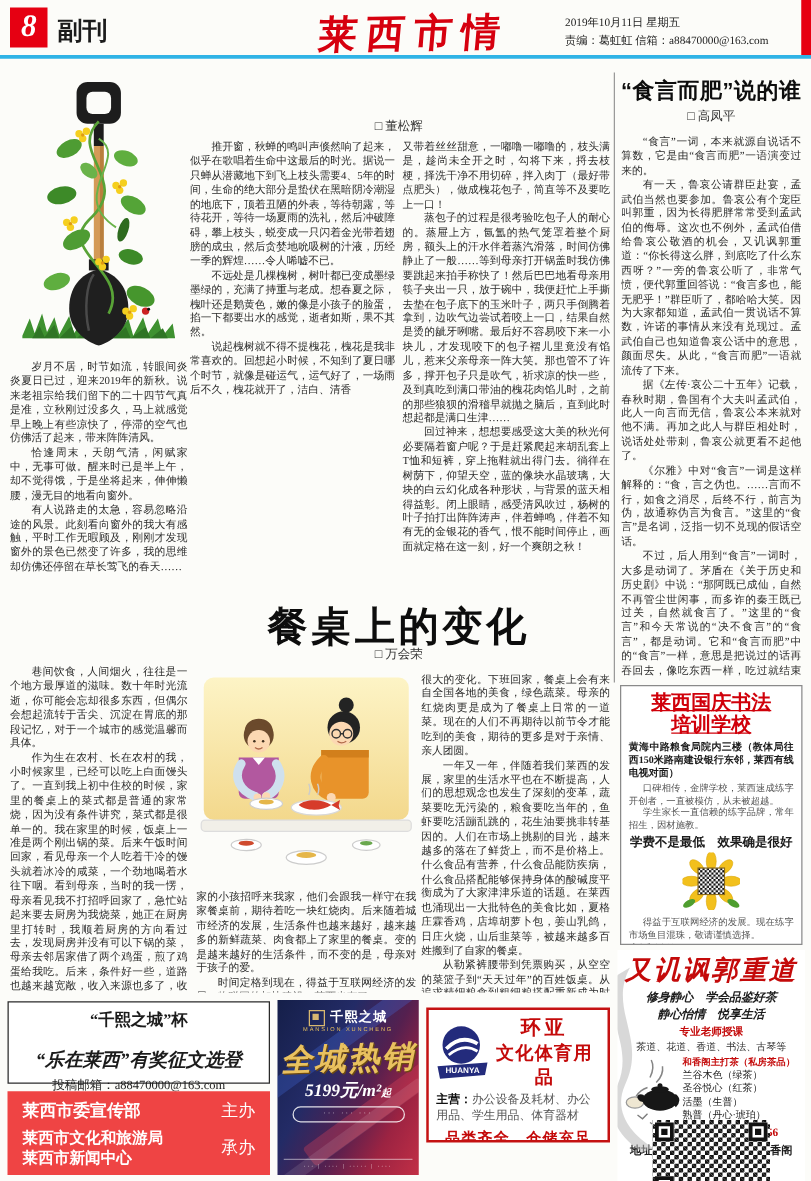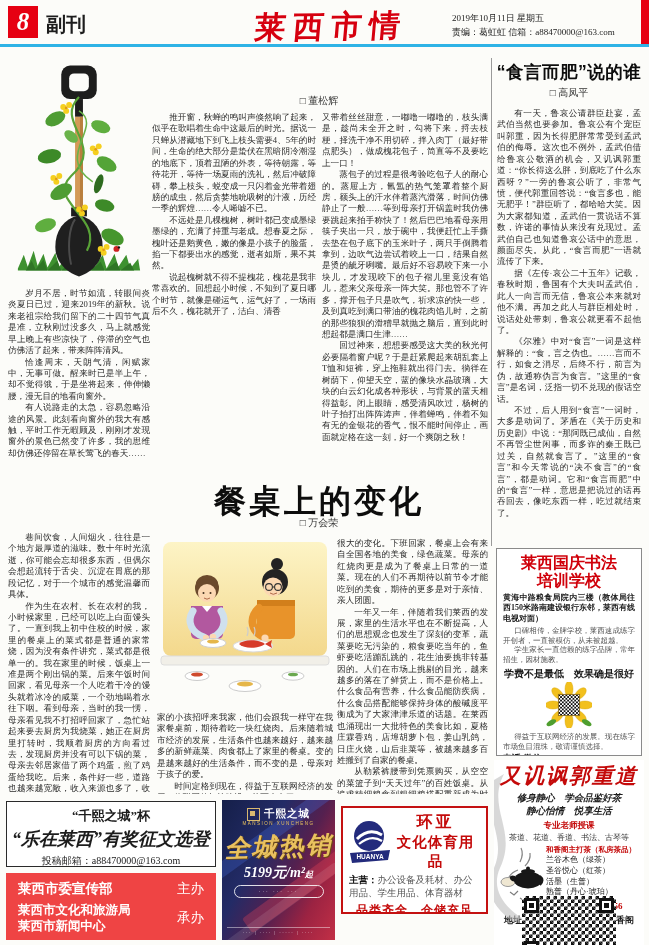--- a/index.html
+++ b/index.html
@@ -205,28 +205,29 @@
   </div>
   <div class="abs body" style="left:337px;top:538px;width:151px;height:256px;">
     <p class="cont">很大的变化。下班回家，餐桌上会有来自全国各地的美食，绿色蔬菜。母亲的红烧肉更是成为了餐桌上日常的一道菜。现在的人们不再期待以前节令才能吃到的美食，期待的更多是对于亲情、亲人团圆。</p>
     <p>一年又一年，伴随着我们莱西的发展，家里的生活水平也在不断提高，人们的思想观念也发生了深刻的变革，蔬菜要吃无污染的，粮食要吃当年的，鱼虾要吃活蹦乱跳的，花生油要挑非转基因的。人们在市场上挑剔的目光，越来越多的落在了鲜货上，而不是价格上。什么食品有营养，什么食品能防疾病，什么食品搭配能够保持身体的酸碱度平衡成为了大家津津乐道的话题。在莱西也涌现出一大批特色的美食比如，夏格庄霖香鸡，店埠胡萝卜包，姜山乳鸽，日庄火烧，山后韭菜等，被越来越多百姓搬到了自家的餐桌。</p>
     <p>从勒紧裤腰带到凭票购买，从空空的菜篮子到“天天过年”的百姓饭桌。从追求精细粮食到粗细粮搭配重新成为时尚，老百姓的生活发生了巨大的变化。从最初的“吃饭难”到如今“吃特色、吃健康”，充分展现着城市的发展之美。</p>
   </div>
 
   <div class="abs headline" style="left:496px;top:60px;width:146px;font-size:17.5px;letter-spacing:0.5px;">“食言而肥”说的谁</div>
   <div class="abs byline" style="left:496px;top:86px;width:146px;">□ 高凤平</div>
   <div class="abs body" style="left:497px;top:108px;width:144px;height:434px;">
+    <p>“食言”一词，本来就源自说话不算数，它是由“食言而肥”一语演变过来的。</p>
     <p>有一天，鲁哀公请群臣赴宴，孟武伯当然也要参加。鲁哀公有个宠臣叫郭重，因为长得肥胖常常受到孟武伯的侮辱。这次也不例外，孟武伯借给鲁哀公敬酒的机会，又讥讽郭重道：“你长得这么胖，到底吃了什么东西呀？”一旁的鲁哀公听了，非常气愤，便代郭重回答说：“食言多也，能无肥乎！”群臣听了，都哈哈大笑。因为大家都知道，孟武伯一贯说话不算数，许诺的事情从来没有兑现过。孟武伯自己也知道鲁哀公话中的意思，颜面尽失。从此，“食言而肥”一语就流传了下来。</p>
     <p>据《左传·哀公二十五年》记载，春秋时期，鲁国有个大夫叫孟武伯，此人一向言而无信，鲁哀公本来就对他不满。再加之此人与群臣相处时，说话处处带刺，鲁哀公就更看不起他了。</p>
     <p>《尔雅》中对“食言”一词是这样解释的：“食，言之伪也。……言而不行，如食之消尽，后终不行，前言为伪，故通称伪言为食言。”这里的“食言”是名词，泛指一切不兑现的假话空话。</p>
     <p>不过，后人用到“食言”一词时，大多是动词了。茅盾在《关于历史和历史剧》中说：“那阿既已成仙，自然不再管尘世闲事，而多诈的秦王既已过关，自然就食言了。”这里的“食言”和今天常说的“决不食言”的“食言”，都是动词。它和“食言而肥”中的“食言”一样，意思是把说过的话再吞回去，像吃东西一样，吃过就结束了。</p>
   </div>
 
   <div class="abs adbox" style="left:496px;top:548px;width:146px;height:208px;border:1px solid #8a8a8a;padding:5px 6px;overflow:hidden;">
-    <div class="sans" style="color:#d0000a;font-weight:bold;font-size:16px;text-align:center;line-height:1.15;">
+    <div class="sans" style="color:#d0000a;font-weight:bold;font-size:16px;text-align:center;line-height:1.15;text-decoration:underline;">
       <div>莱西国庆书法</div>
       <div>培训学校</div>
     </div>
     <div style="font-size:8px;font-weight:bold;text-align:justify;line-height:1.3;margin-top:2px;">黄海中路粮食局院内三楼（教体局往西150米路南建设银行东邻，莱西有线电视对面）</div>
     <div style="font-size:7.5px;color:#555;text-align:justify;line-height:1.3;margin-top:2px;text-indent:1.5em;">口碑相传，金牌学校，莱西速成练字开创者，一直被模仿，从未被超越。</div>
     <div style="font-size:7.5px;color:#555;text-align:justify;line-height:1.3;text-indent:1.5em;">学生家长一直信赖的练字品牌，常年招生，因材施教。</div>
     <div style="font-size:10px;font-weight:bold;text-align:center;margin-top:2px;">学费不是最低　效果确是很好</div>
     <div style="text-align:center;margin-top:1px;">
       <svg viewBox="0 0 52 52" width="46" height="46">
         <defs>
@@ -286,21 +287,21 @@
     </svg>
     <div class="qr" style="position:absolute;left:28px;top:136px;width:94px;height:52px;">
       <div class="finder" style="left:2px;top:2px;"></div>
       <div class="finder" style="right:2px;top:2px;"></div>
       <div class="finder" style="left:2px;bottom:-8px;"></div>
     </div>
   </div>
 
   <div class="abs adbox" style="left:6px;top:801px;width:210px;height:66px;border:1.5px solid #2a2a2a;text-align:center;padding-top:5px;">
     <div style="font-size:13px;font-weight:bold;">“千熙之城”杯</div>
-    <div style="font-size:18px;font-weight:bold;font-style:italic;margin-top:2px;">“乐在莱西”有奖征文选登</div>
+    <div style="font-size:15px;font-weight:bold;font-style:italic;margin-top:14px;">“乐在莱西”有奖征文选登</div>
     <div style="font-size:10px;margin-top:3px;">投稿邮箱：a88470000@163.com</div>
   </div>
 
   <div class="abs redbox sans" style="left:6px;top:873px;width:210px;height:67px;padding:7px 12px;">
     <div class="orgrow">
       <span style="font-size:13.5px;font-weight:bold;">莱西市委宣传部</span>
       <span style="font-size:13.5px;">主办</span>
     </div>
     <div class="orgrow" style="margin-top:4px;">
       <span style="font-size:12.5px;font-weight:bold;line-height:1.3;">

